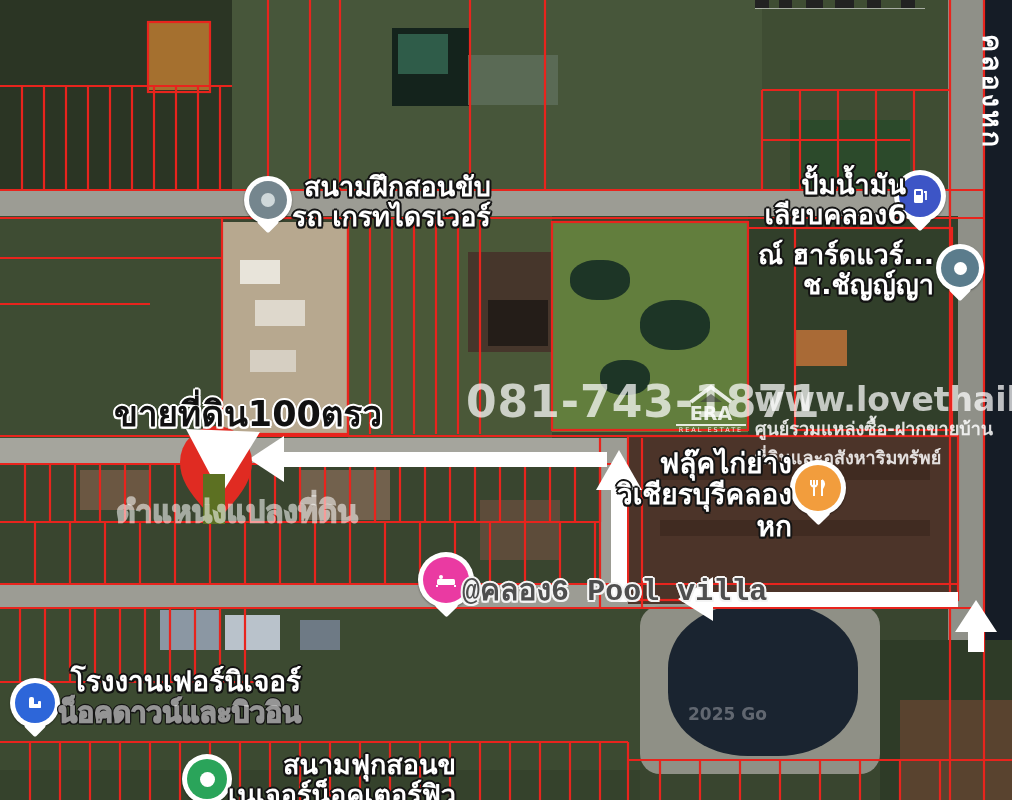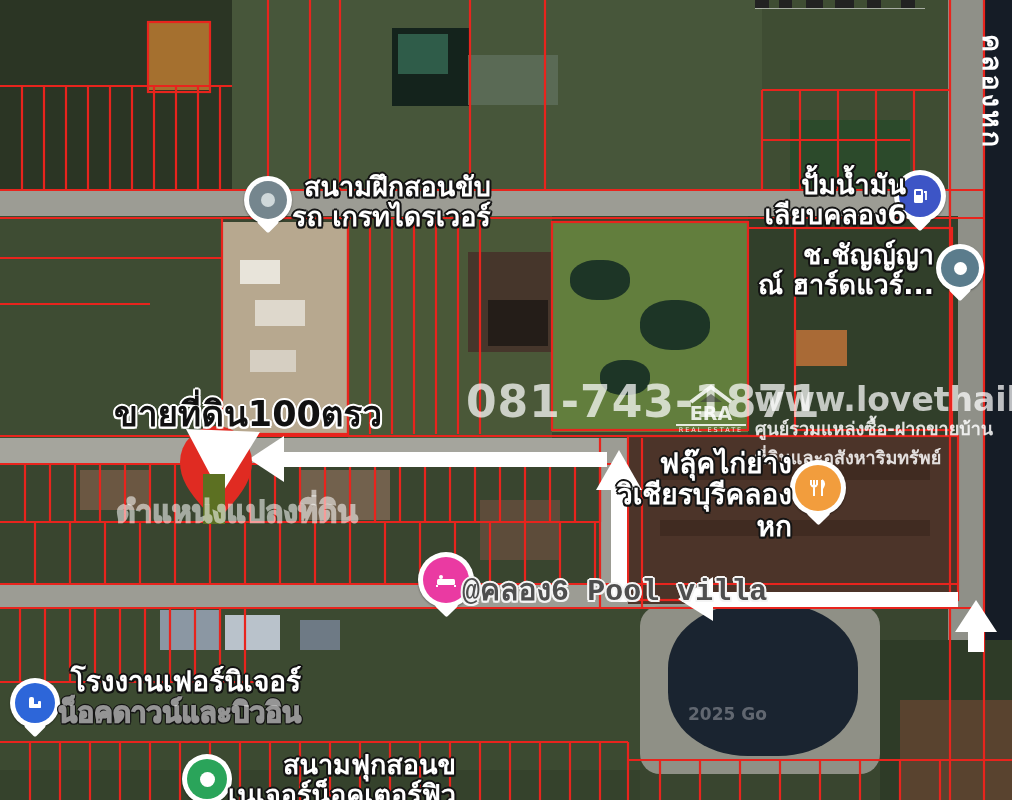--- a/index.html
+++ b/index.html
@@ -211,22 +211,22 @@
     <div>สนามฝึกสอนขับ</div>
     <div>รถ เกรทไดรเวอร์</div>
   </div>
 
   <div class="olabel" style="left:768px;top:170px;width:138px;font-size:27px;">
     <div>ปั้มน้ำมัน</div>
     <div style="margin-left:-18px;">เลียบคลอง6</div>
   </div>
 
   <div class="olabel" style="left:758px;top:240px;width:176px;font-size:27px;text-align:right;">
+    <div>ณ์ ฮาร์ดแวร์...</div>
     <div>ช.ชัญญ์ญา</div>
-    <div>ณ์ ฮาร์ดแวร์...</div>
   </div>
 
   <div class="dlabel" style="left:114px;top:386px;font-size:35px;">
     <span>ขายที่ดิน100ตรว</span>
   </div>
 
   <div class="faint" style="left:116px;top:488px;font-size:30px;">
     <span>ตำแหน่งแปลงที่ดิน</span>
   </div>
 

